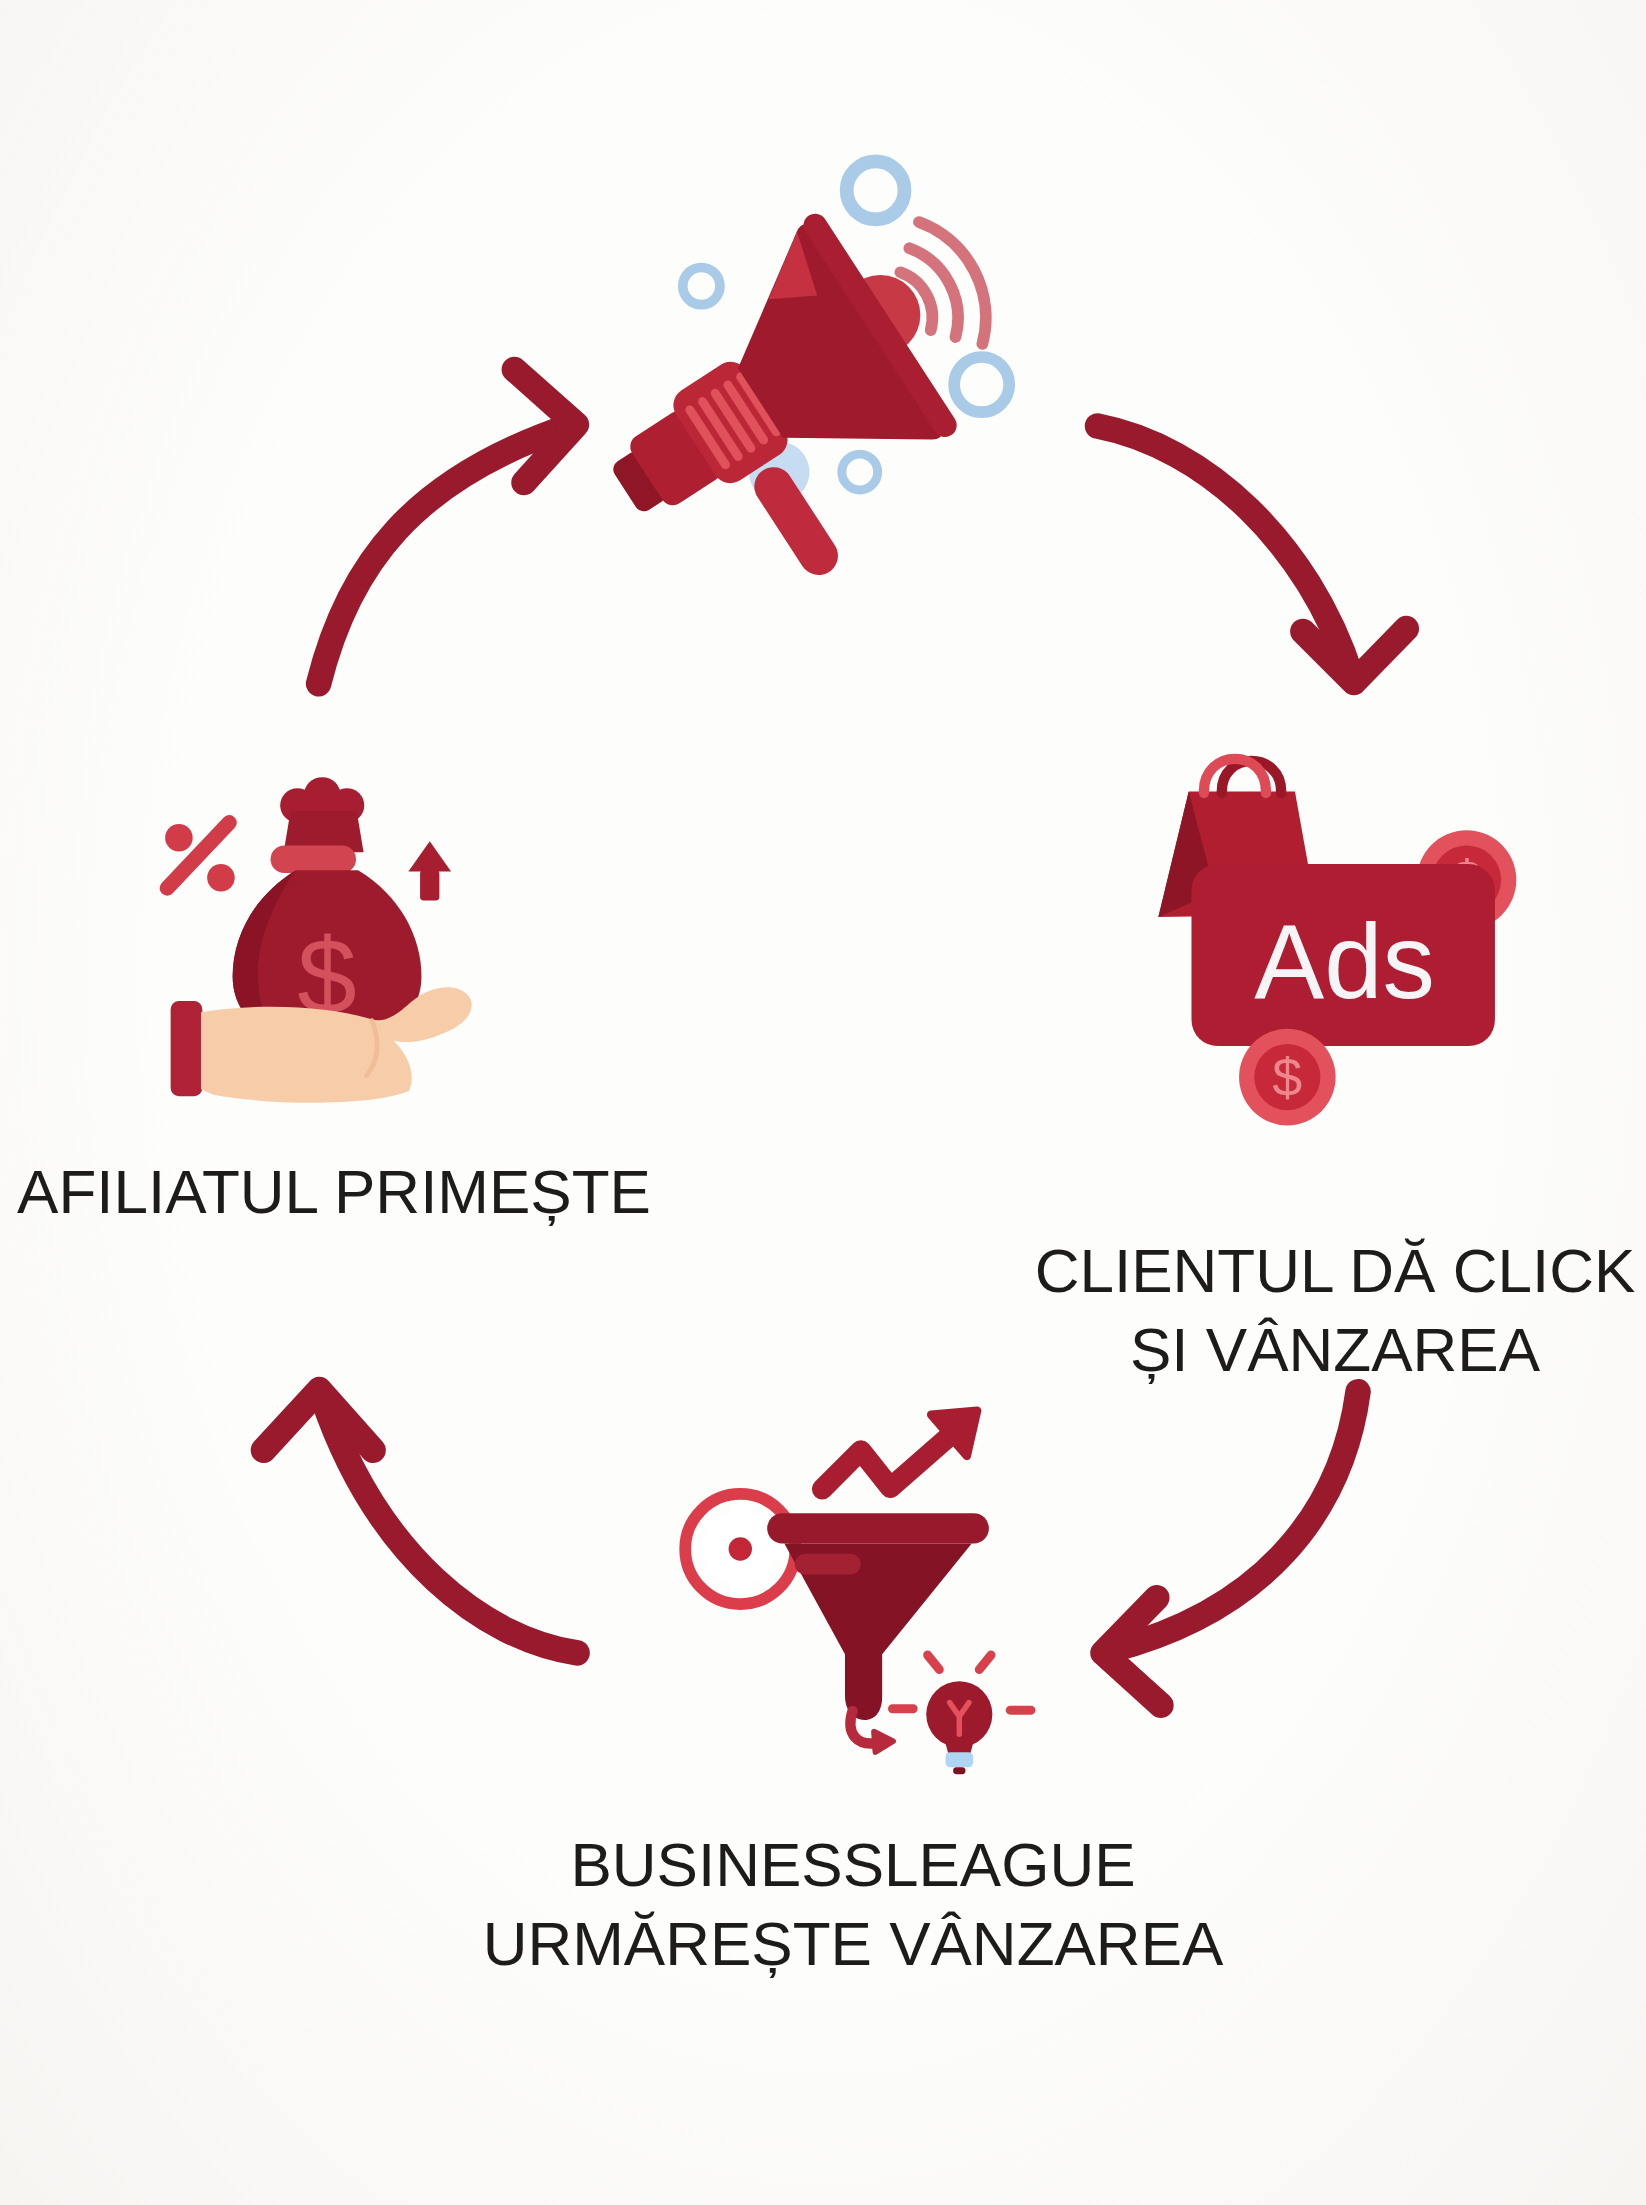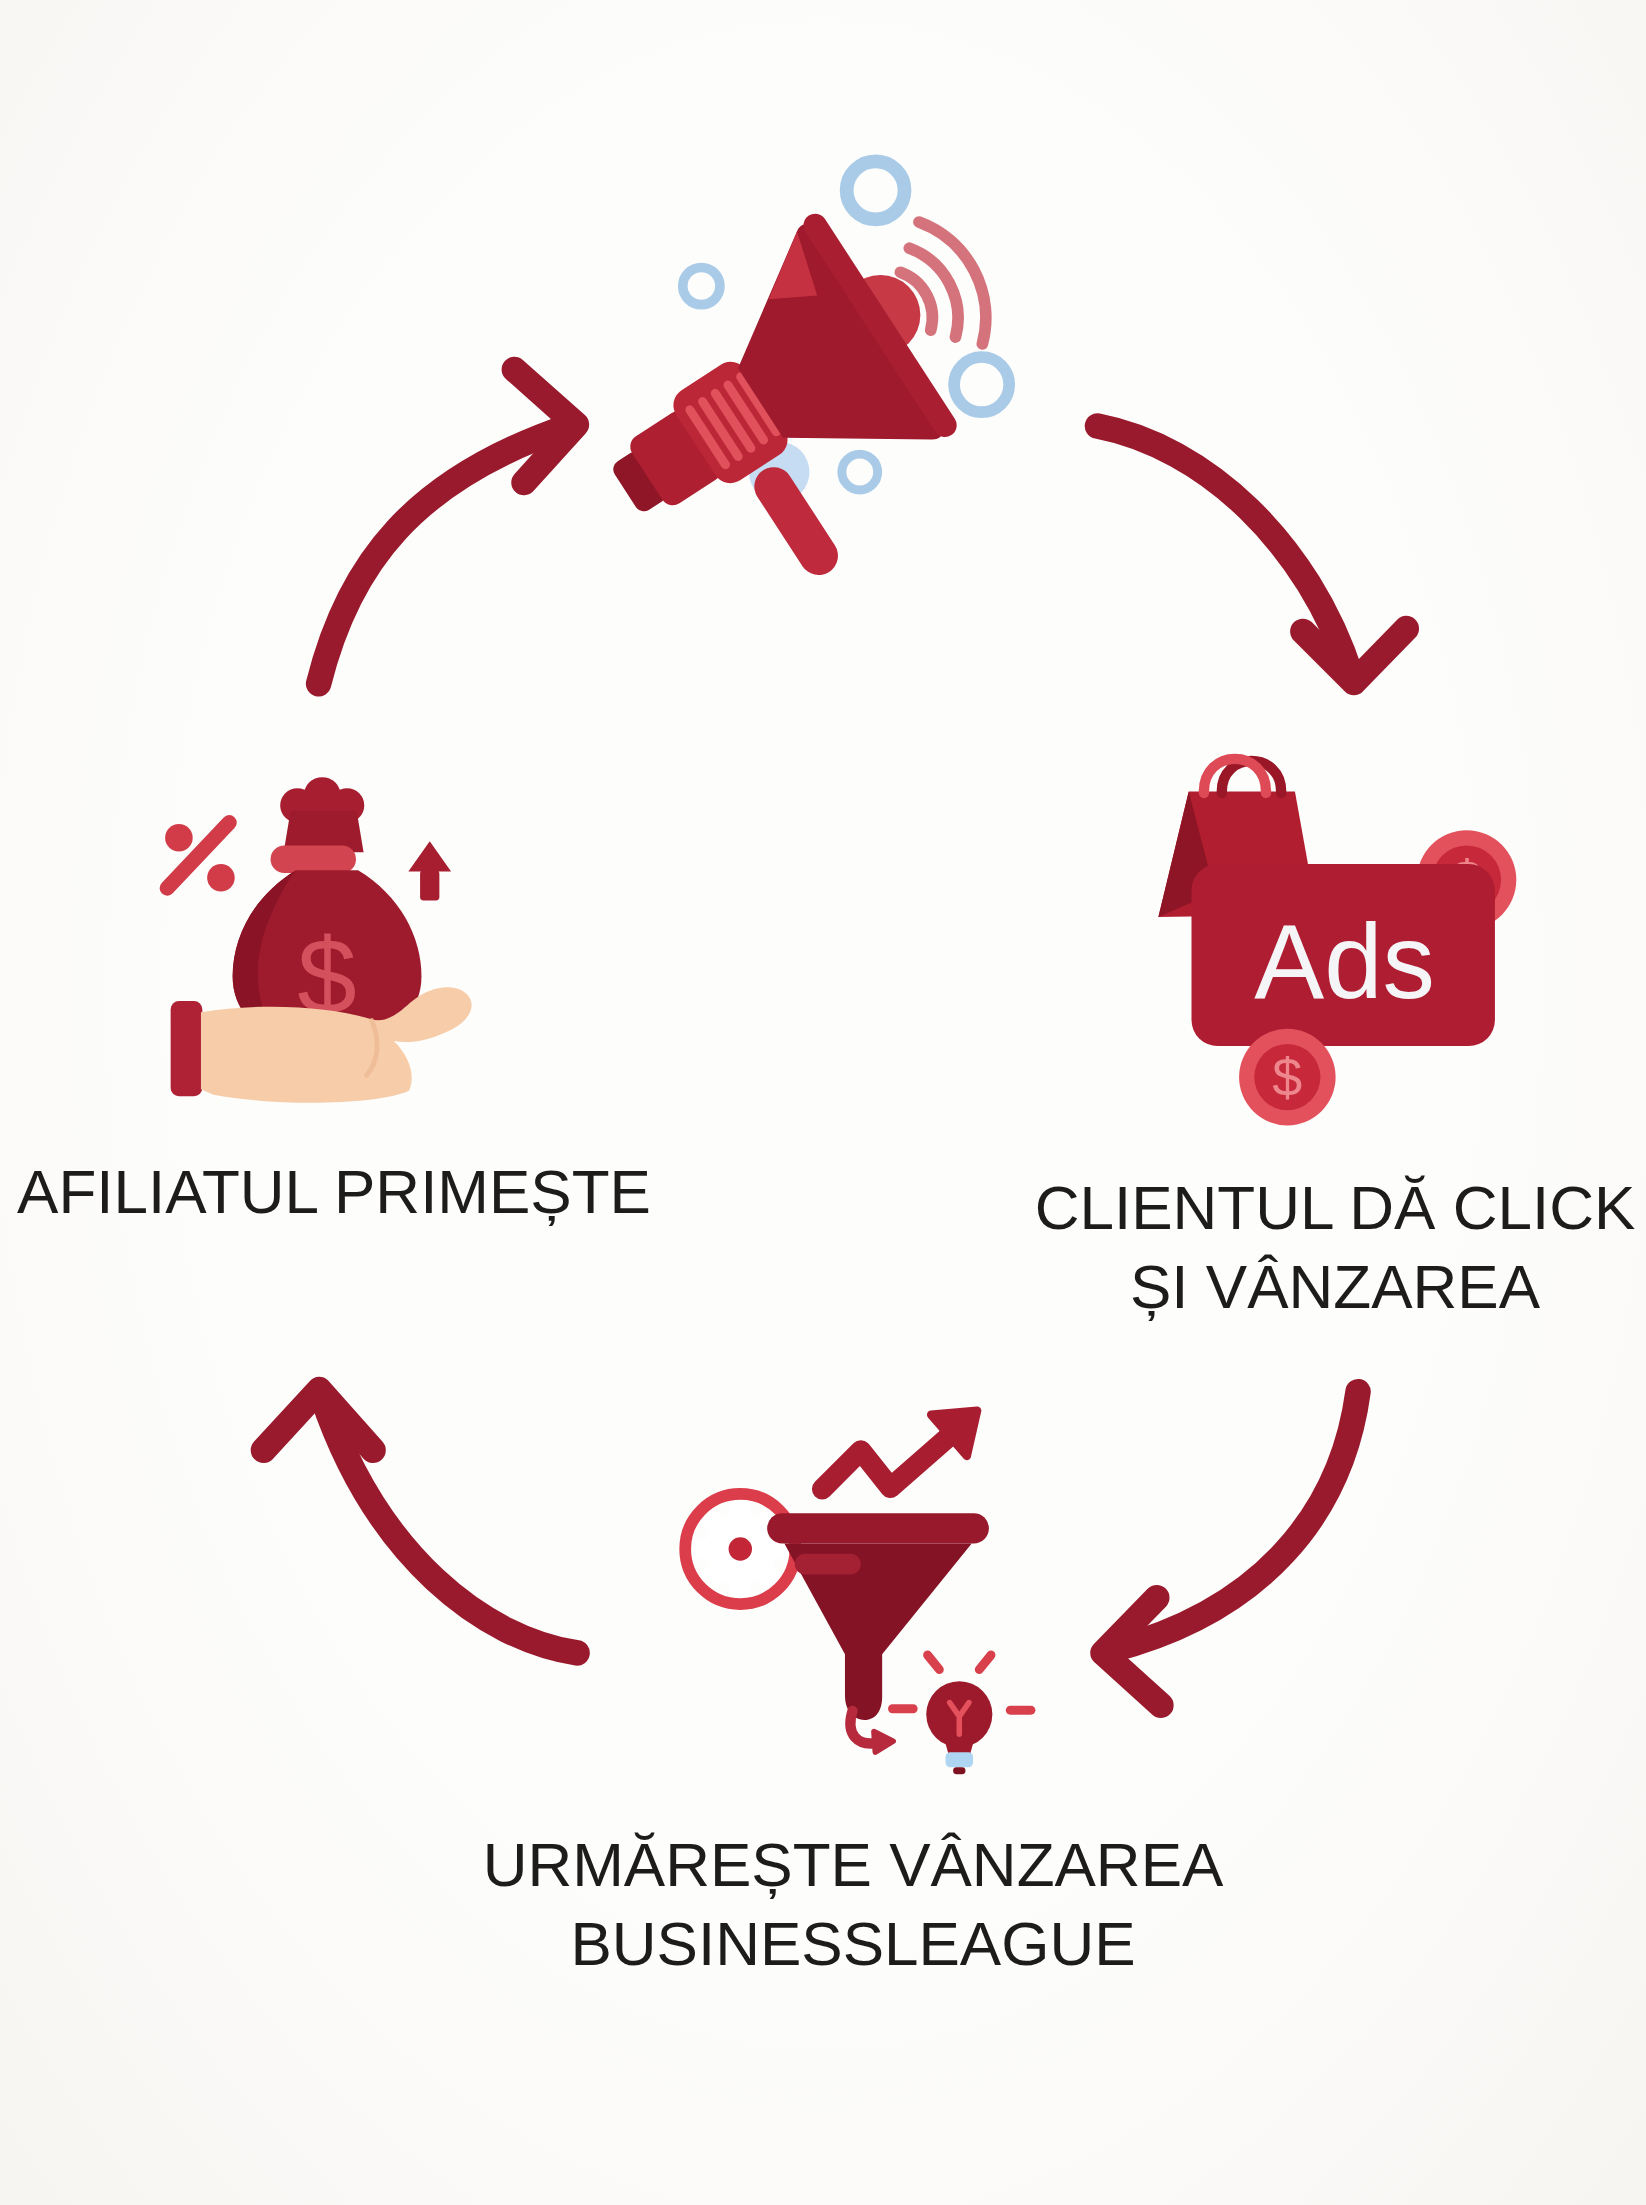--- a/index.html
+++ b/index.html
@@ -8,21 +8,21 @@
     background:radial-gradient(ellipse at 50% 45%, #fdfdfc 55%, #f7f5f2 100%);}
   .arrows-layer{position:absolute;left:0;top:0;width:1647px;height:2205px;}
   .icon{position:absolute;}
   .icon-megaphone{left:607px;top:124px;width:427px;height:455px;}
   .icon-ads{left:1117px;top:717px;width:400px;height:414px;}
   .icon-funnel{left:648px;top:1358px;width:427px;height:455px;}
   .icon-hand{left:110px;top:717px;width:441px;height:469px;}
   .stage-label{position:absolute;transform:translateX(-50%);text-align:center;
     color:#1d1c1a;font-size:62px;line-height:79px;font-weight:400;white-space:nowrap;}
   .label-top{left:830px;top:583px;}
-  .label-right{left:1335px;top:1168px;text-align:center;}
+  .label-right{left:1335px;top:1231px;text-align:center;}
   .label-bottom{left:853px;top:1825px;}
   .label-left{left:334px;top:1152px;}
   svg{overflow:visible;display:block;}
 </style>
 </head>
 <body>
 
 <div class="canvas">
 
   <svg class="arrows-layer" viewBox="0 0 2389 3199">
@@ -171,21 +171,21 @@
       <path d="M132,428 C220,414 320,420 378,438 C398,444 414,434 436,414 C466,388 502,386 518,402 C532,416 524,438 498,452 C464,470 434,474 412,470 C434,492 444,520 434,542 C390,562 250,566 150,548 L132,540 Z" fill="#f7cda9"></path>
       <path d="M380,440 C392,470 390,500 372,520" stroke="#ecb992" stroke-width="7" fill="none" stroke-linecap="round" opacity="0.8"></path>
     </g>
   </svg>
 
   <div class="stage-label label-right">
     <div>CLIENTUL DĂ CLICK</div>
     <div>ȘI VÂNZAREA</div>
   </div>
   <div class="stage-label label-bottom">
+    <div>BUSINESSLEAGUE</div>
     <div>URMĂREȘTE VÂNZAREA</div>
-    <div>BUSINESSLEAGUE</div>
   </div>
   <div class="stage-label label-left">
     <div>AFILIATUL PRIMEȘTE</div>
   </div>
 
 </div>
 
 
 </body></html>

